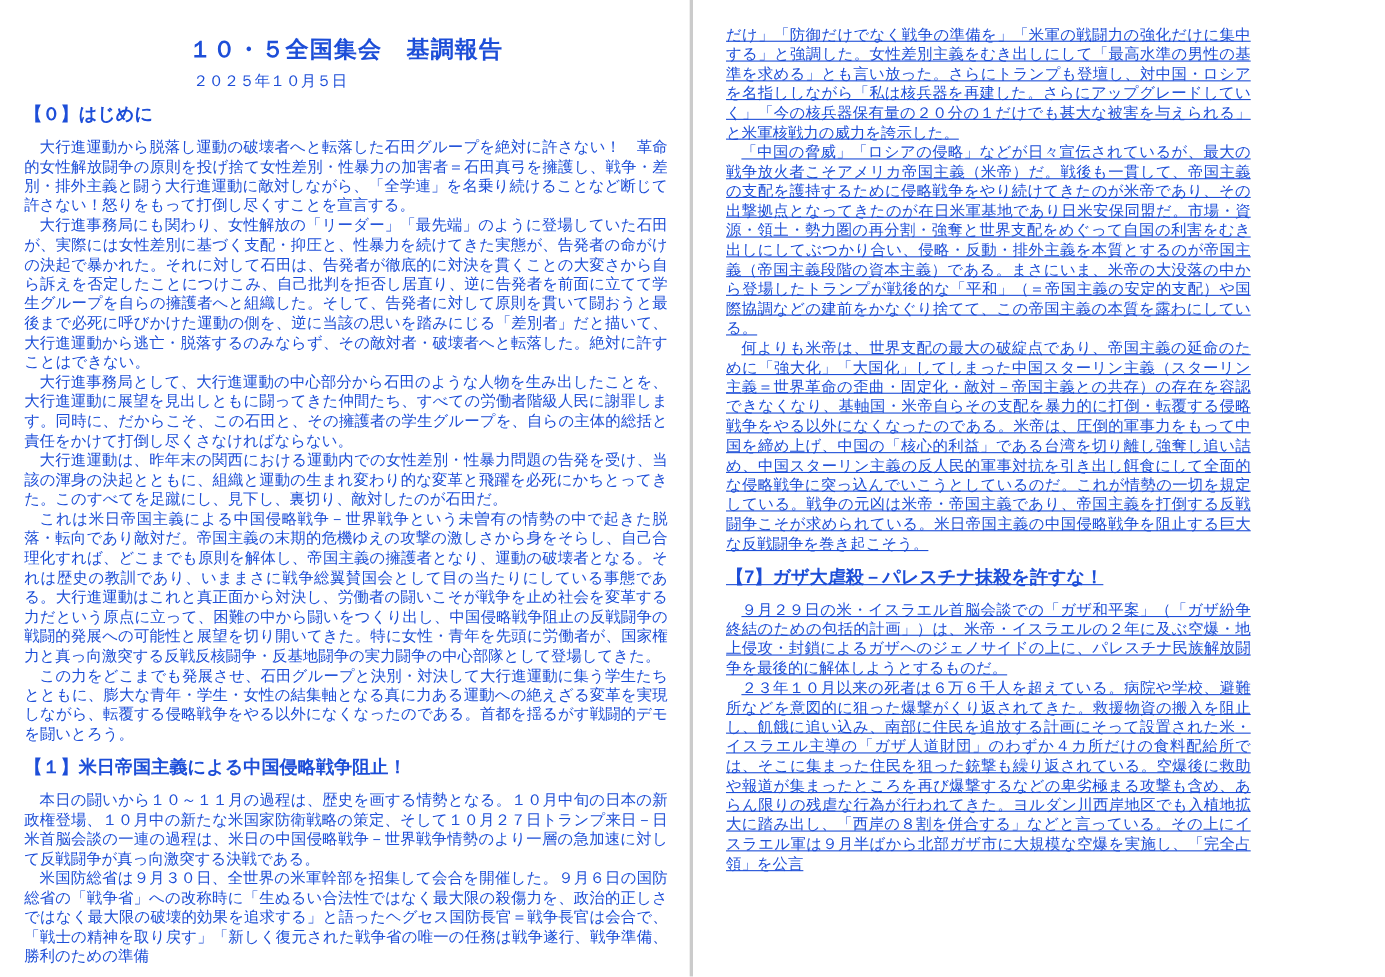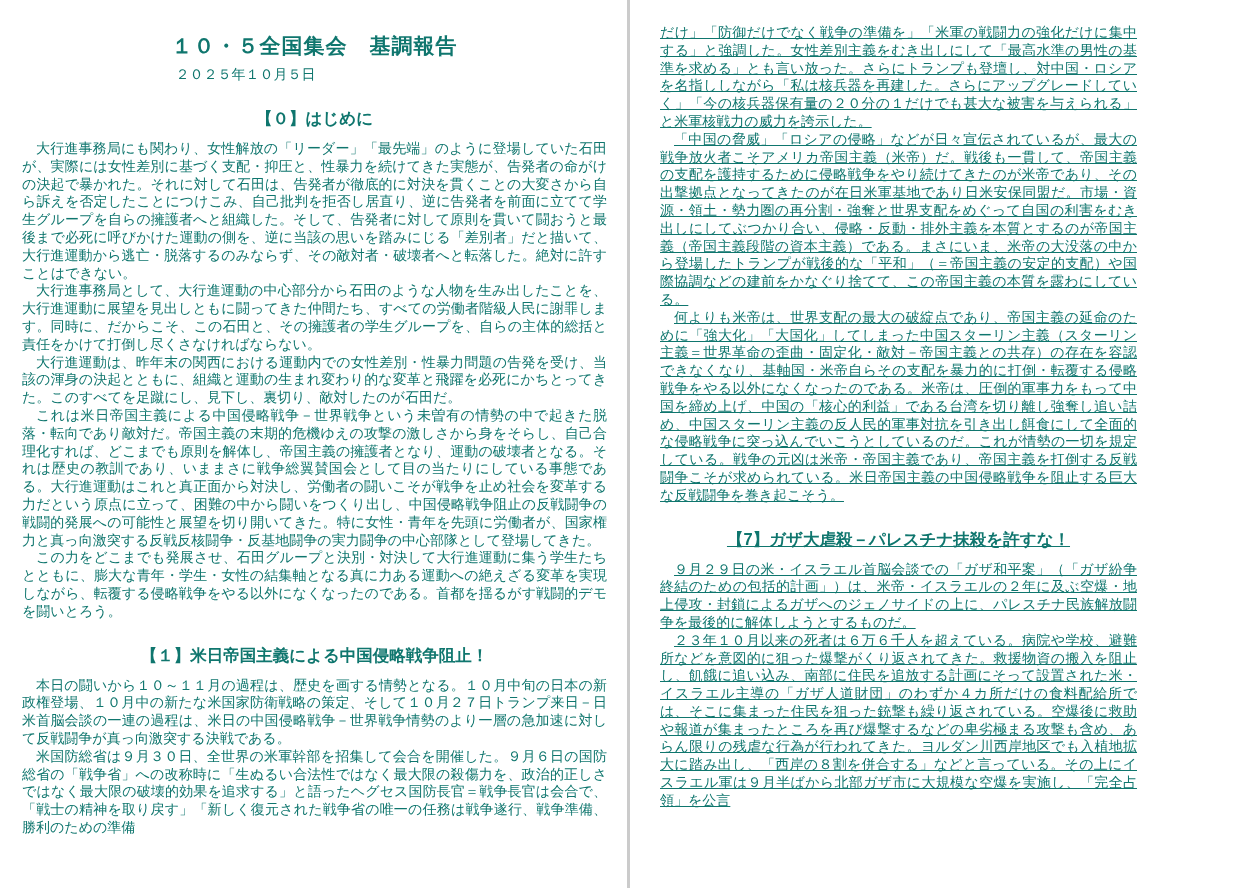--- a/index.html
+++ b/index.html
@@ -7,21 +7,21 @@
     padding: 0;
     background: #ffffff;
   }
   .doc {
     width: 1259px;
     height: 888px;
     display: flex;
     background: #ffffff;
     overflow: hidden;
     font-family: "Liberation Serif", "DejaVu Serif", serif;
-    color: #0f766e;
+    color: #1d4ed8;
   }
   .page {
     box-sizing: border-box;
     height: 888px;
     overflow: hidden;
     background: #ffffff;
   }
   .page-1 {
     width: 630px;
     border-right: 3px solid #cbcbcb;
@@ -42,26 +42,25 @@
     letter-spacing: 1px;
   }
   .doc-date {
     margin: 6px 0 0 0;
     padding-right: 138px;
     text-align: center;
     font-size: 14px;
     line-height: 18px;
   }
   .sec-heading {
-    margin: 22px 0 10px 0;
+    margin: 8px 0 10px 0;
     font-family: "Liberation Sans", "DejaVu Sans", sans-serif;
     font-weight: 700;
     font-size: 16.5px;
     line-height: 24px;
-    text-align: center;
   }
   .para, .para_cont {
     margin: 0;
     font-size: 14px;
     line-height: 17.8px;
     text-align: justify;
     text-justify: inter-character;
   }
   .para { text-indent: 1em; }
   .para_cont { text-indent: 0; }
@@ -69,20 +68,21 @@
 </head>
 <body>
 
 <div class="doc">
 
   <div class="page page-1">
     <h1 class="doc-title">１０・５全国集会　基調報告</h1>
     <div class="doc-date">２０２５年１０月５日</div>
     <div>
         <h2 class="sec-heading">【０】はじめに</h2>
+        <p class="para">大行進運動から脱落し運動の破壊者へと転落した石田グループを絶対に許さない！　革命的女性解放闘争の原則を投げ捨て女性差別・性暴力の加害者＝石田真弓を擁護し、戦争・差別・排外主義と闘う大行進運動に敵対しながら、「全学連」を名乗り続けることなど断じて許さない！怒りをもって打倒し尽くすことを宣言する。</p>
         <p class="para">大行進事務局にも関わり、女性解放の「リーダー」「最先端」のように登場していた石田が、実際には女性差別に基づく支配・抑圧と、性暴力を続けてきた実態が、告発者の命がけの決起で暴かれた。それに対して石田は、告発者が徹底的に対決を貫くことの大変さから自ら訴えを否定したことにつけこみ、自己批判を拒否し居直り、逆に告発者を前面に立てて学生グループを自らの擁護者へと組織した。そして、告発者に対して原則を貫いて闘おうと最後まで必死に呼びかけた運動の側を、逆に当該の思いを踏みにじる「差別者」だと描いて、大行進運動から逃亡・脱落するのみならず、その敵対者・破壊者へと転落した。絶対に許すことはできない。</p>
         <p class="para">大行進事務局として、大行進運動の中心部分から石田のような人物を生み出したことを、大行進運動に展望を見出しともに闘ってきた仲間たち、すべての労働者階級人民に謝罪します。同時に、だからこそ、この石田と、その擁護者の学生グループを、自らの主体的総括と責任をかけて打倒し尽くさなければならない。</p>
         <p class="para">大行進運動は、昨年末の関西における運動内での女性差別・性暴力問題の告発を受け、当該の渾身の決起とともに、組織と運動の生まれ変わり的な変革と飛躍を必死にかちとってきた。このすべてを足蹴にし、見下し、裏切り、敵対したのが石田だ。</p>
         <p class="para">これは米日帝国主義による中国侵略戦争－世界戦争という未曽有の情勢の中で起きた脱落・転向であり敵対だ。帝国主義の末期的危機ゆえの攻撃の激しさから身をそらし、自己合理化すれば、どこまでも原則を解体し、帝国主義の擁護者となり、運動の破壊者となる。それは歴史の教訓であり、いままさに戦争総翼賛国会として目の当たりにしている事態である。大行進運動はこれと真正面から対決し、労働者の闘いこそが戦争を止め社会を変革する力だという原点に立って、困難の中から闘いをつくり出し、中国侵略戦争阻止の反戦闘争の戦闘的発展への可能性と展望を切り開いてきた。特に女性・青年を先頭に労働者が、国家権力と真っ向激突する反戦反核闘争・反基地闘争の実力闘争の中心部隊として登場してきた。</p>
         <p class="para">この力をどこまでも発展させ、石田グループと決別・対決して大行進運動に集う学生たちとともに、膨大な青年・学生・女性の結集軸となる真に力ある運動への絶えざる変革を実現しながら、転覆する侵略戦争をやる以外になくなったのである。首都を揺るがす戦闘的デモを闘いとろう。</p>
         <h2 class="sec-heading">【１】米日帝国主義による中国侵略戦争阻止！</h2>
         <p class="para">本日の闘いから１０～１１月の過程は、歴史を画する情勢となる。１０月中旬の日本の新政権登場、１０月中の新たな米国家防衛戦略の策定、そして１０月２７日トランプ来日－日米首脳会談の一連の過程は、米日の中国侵略戦争－世界戦争情勢のより一層の急加速に対して反戦闘争が真っ向激突する決戦である。</p>
         <p class="para">米国防総省は９月３０日、全世界の米軍幹部を招集して会合を開催した。９月６日の国防総省の「戦争省」への改称時に「生ぬるい合法性ではなく最大限の殺傷力を、政治的正しさではなく最大限の破壊的効果を追求する」と語ったヘグセス国防長官＝戦争長官は会合で、「戦士の精神を取り戻す」「新しく復元された戦争省の唯一の任務は戦争遂行、戦争準備、勝利のための準備</p>
       </div>
 

